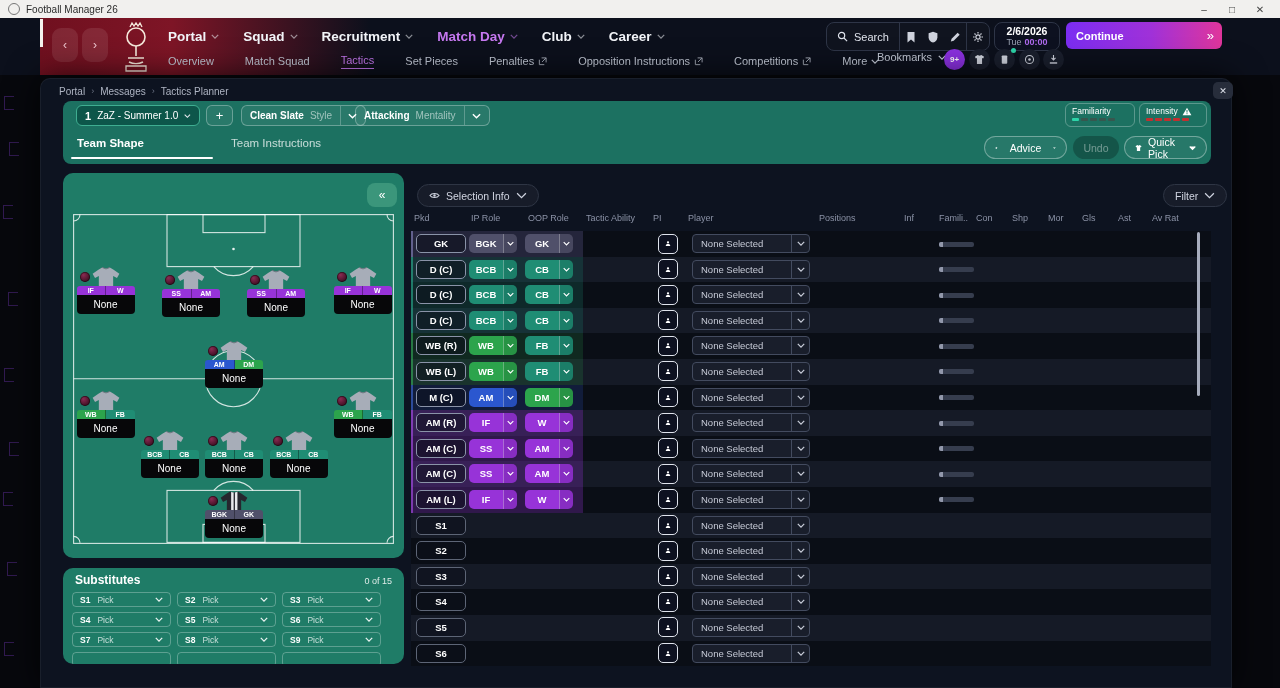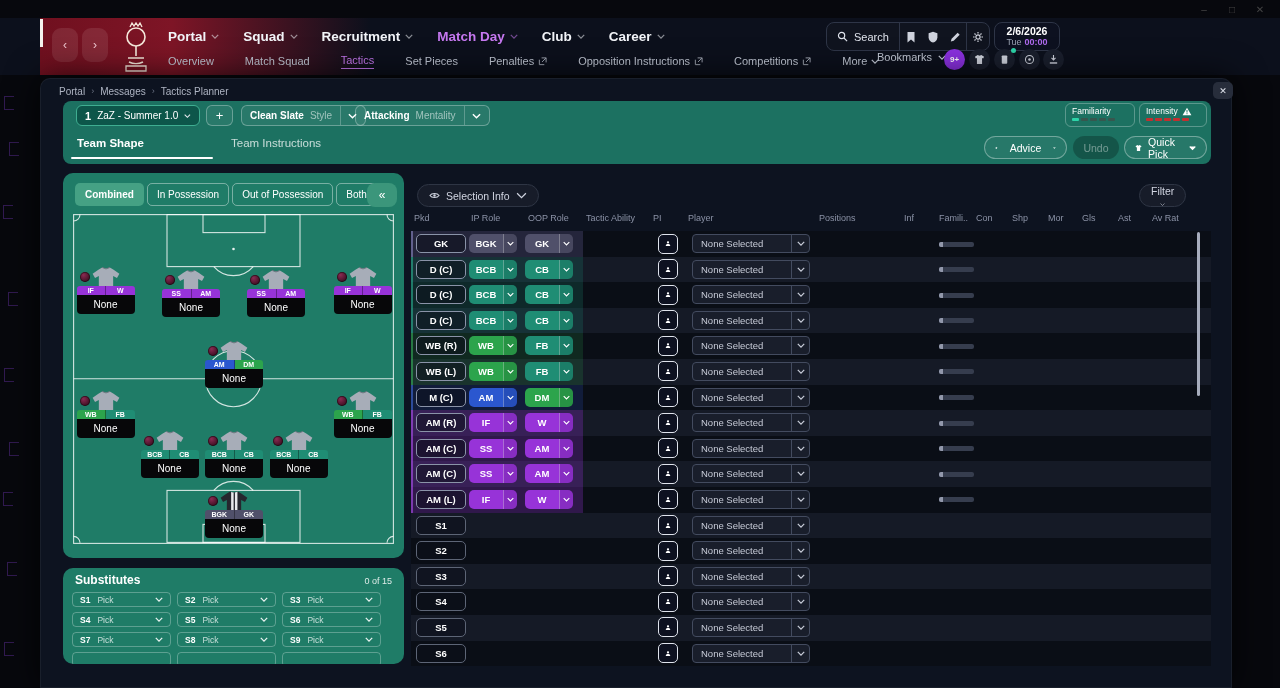--- a/index.html
+++ b/index.html
@@ -186,20 +186,24 @@
     <div class="artifact" style="left:9px;top:142px"></div>
     <div class="artifact" style="left:3px;top:205px"></div>
     <div class="artifact" style="left:8px;top:292px"></div>
     <div class="artifact" style="left:4px;top:368px"></div>
     <div class="artifact" style="left:9px;top:442px"></div>
     <div class="artifact" style="left:3px;top:492px"></div>
     <div class="artifact" style="left:7px;top:562px"></div>
     <div class="artifact" style="left:4px;top:642px"></div>
   </div>
 
+  <div class="titlebar" data-interactable="false">
+    <span class="appico" data-interactable="false"></span>
+    <span data-interactable="false">Football Manager 26</span>
+  </div>
   <div class="winctl" style="right:6px;" data-interactable="false">
     <span data-interactable="true">–</span>
     <span data-interactable="true">□</span>
     <span data-interactable="true">✕</span>
   </div>
 
   <div class="navbar" data-interactable="false">
     <div class="redgrad" data-interactable="false"></div>
     <div class="sliver" data-interactable="false"></div>
     <div class="histbtn" style="left:52px;" data-interactable="true">‹</div>
@@ -320,20 +324,24 @@
           <path d="M6 1v1.6M6 9.4V11M1 6h1.6M9.4 6H11M2.5 2.5l1.1 1.1M8.4 8.4l1.1 1.1M9.5 2.5L8.4 3.6M3.6 8.4L2.5 9.5"></path>
         </svg>
       </div>
     </div>
 
     <div class="datebox" data-interactable="true">
       <span class="d1" data-interactable="false">2/6/2026</span>
       <span class="d2"><span data-interactable="false">Tue</span><span class="time" data-interactable="false">00:00</span></span>
     </div>
 
+    <div class="continue-btn" data-interactable="true">
+      <span class="lbl" data-interactable="false">Continue</span>
+      <span class="dbl" data-interactable="false">»</span>
+    </div>
 
     <div class="bookmarks" data-interactable="true">
       <span data-interactable="false">Bookmarks</span>
       <svg class="chev" width="8" height="5" viewBox="0 0 10 6" data-interactable="false">
           <path d="M1 1l4 4 4-4"></path>
         </svg>
     </div>
     <div class="circo notif" style="left:944px;" data-interactable="true">
       <span data-interactable="false">9+</span>
     </div>
@@ -450,26 +458,20 @@
             <path d="M4 1L6 2l2-1 3 2-1 2-1.2-.6V11H3.2V4.4L2 5 1 3z"></path>
           </svg>
         <span data-interactable="false">Quick Pick</span>
         <svg class="chev" width="9" height="6" viewBox="0 0 10 6" data-interactable="false">
             <path d="M1 1l4 4 4-4"></path>
           </svg>
       </div>
     </div>
 
     <div class="pitchpanel" data-interactable="false">
-      <div id="views" data-interactable="false">
-          <button class="viewbtn active" data-interactable="true">Combined</button>
-          <button class="viewbtn" data-interactable="true">In Possession</button>
-          <button class="viewbtn" data-interactable="true">Out of Possession</button>
-          <button class="viewbtn" data-interactable="true">Both</button>
-        </div>
       <div class="collapse-btn" data-interactable="true">«</div>
       <svg class="pitchsvg" width="321" height="330" viewBox="0 0 321 330" data-interactable="false">
         <rect x="0.6" y="0.6" width="319.8" height="328.8"></rect>
         <rect x="94" y="0.6" width="133" height="52"></rect>
         <rect x="130" y="0.6" width="62" height="18"></rect>
         <circle class="spot" cx="160.5" cy="35" r="1.3"></circle>
         <path d="M140.8 52.6 A 26 26 0 0 0 180.2 52.6"></path>
         <line x1="0.6" y1="164.7" x2="320.4" y2="164.7"></line>
         <circle cx="160.5" cy="164.7" r="28"></circle>
         <rect x="94" y="276.4" width="133" height="52"></rect>
@@ -720,21 +722,21 @@
       <div class="pillbtn" style="left:6px;" data-interactable="true">
         <svg viewBox="0 0 12 12" data-interactable="false">
           <path d="M1 6c1.9-2.9 8.1-2.9 10 0-1.9 2.9-8.1 2.9-10 0z"></path>
             <circle cx="6" cy="6" r="1.3" fill="currentColor" stroke="none"></circle>
         </svg>
         <span data-interactable="false">Selection Info</span>
         <svg class="chev" width="9" height="6" viewBox="0 0 10 6" data-interactable="false">
             <path d="M1 1l4 4 4-4"></path>
           </svg>
       </div>
-      <div class="pillbtn" style="left:728px;flex-direction:column;" data-interactable="true">
+      <div class="pillbtn" style="left:752px;" data-interactable="true">
         <span data-interactable="false">Filter</span>
         <svg class="chev" width="9" height="6" viewBox="0 0 10 6" data-interactable="false">
             <path d="M1 1l4 4 4-4"></path>
           </svg>
       </div>
       <div id="thead" data-interactable="false">
           <span style="left:3px;" data-interactable="true">Pkd</span>
           <span style="left:60px;" data-interactable="true">IP Role</span>
           <span style="left:117px;" data-interactable="true">OOP Role</span>
           <span style="left:175px;" data-interactable="true">Tactic Ability</span>

